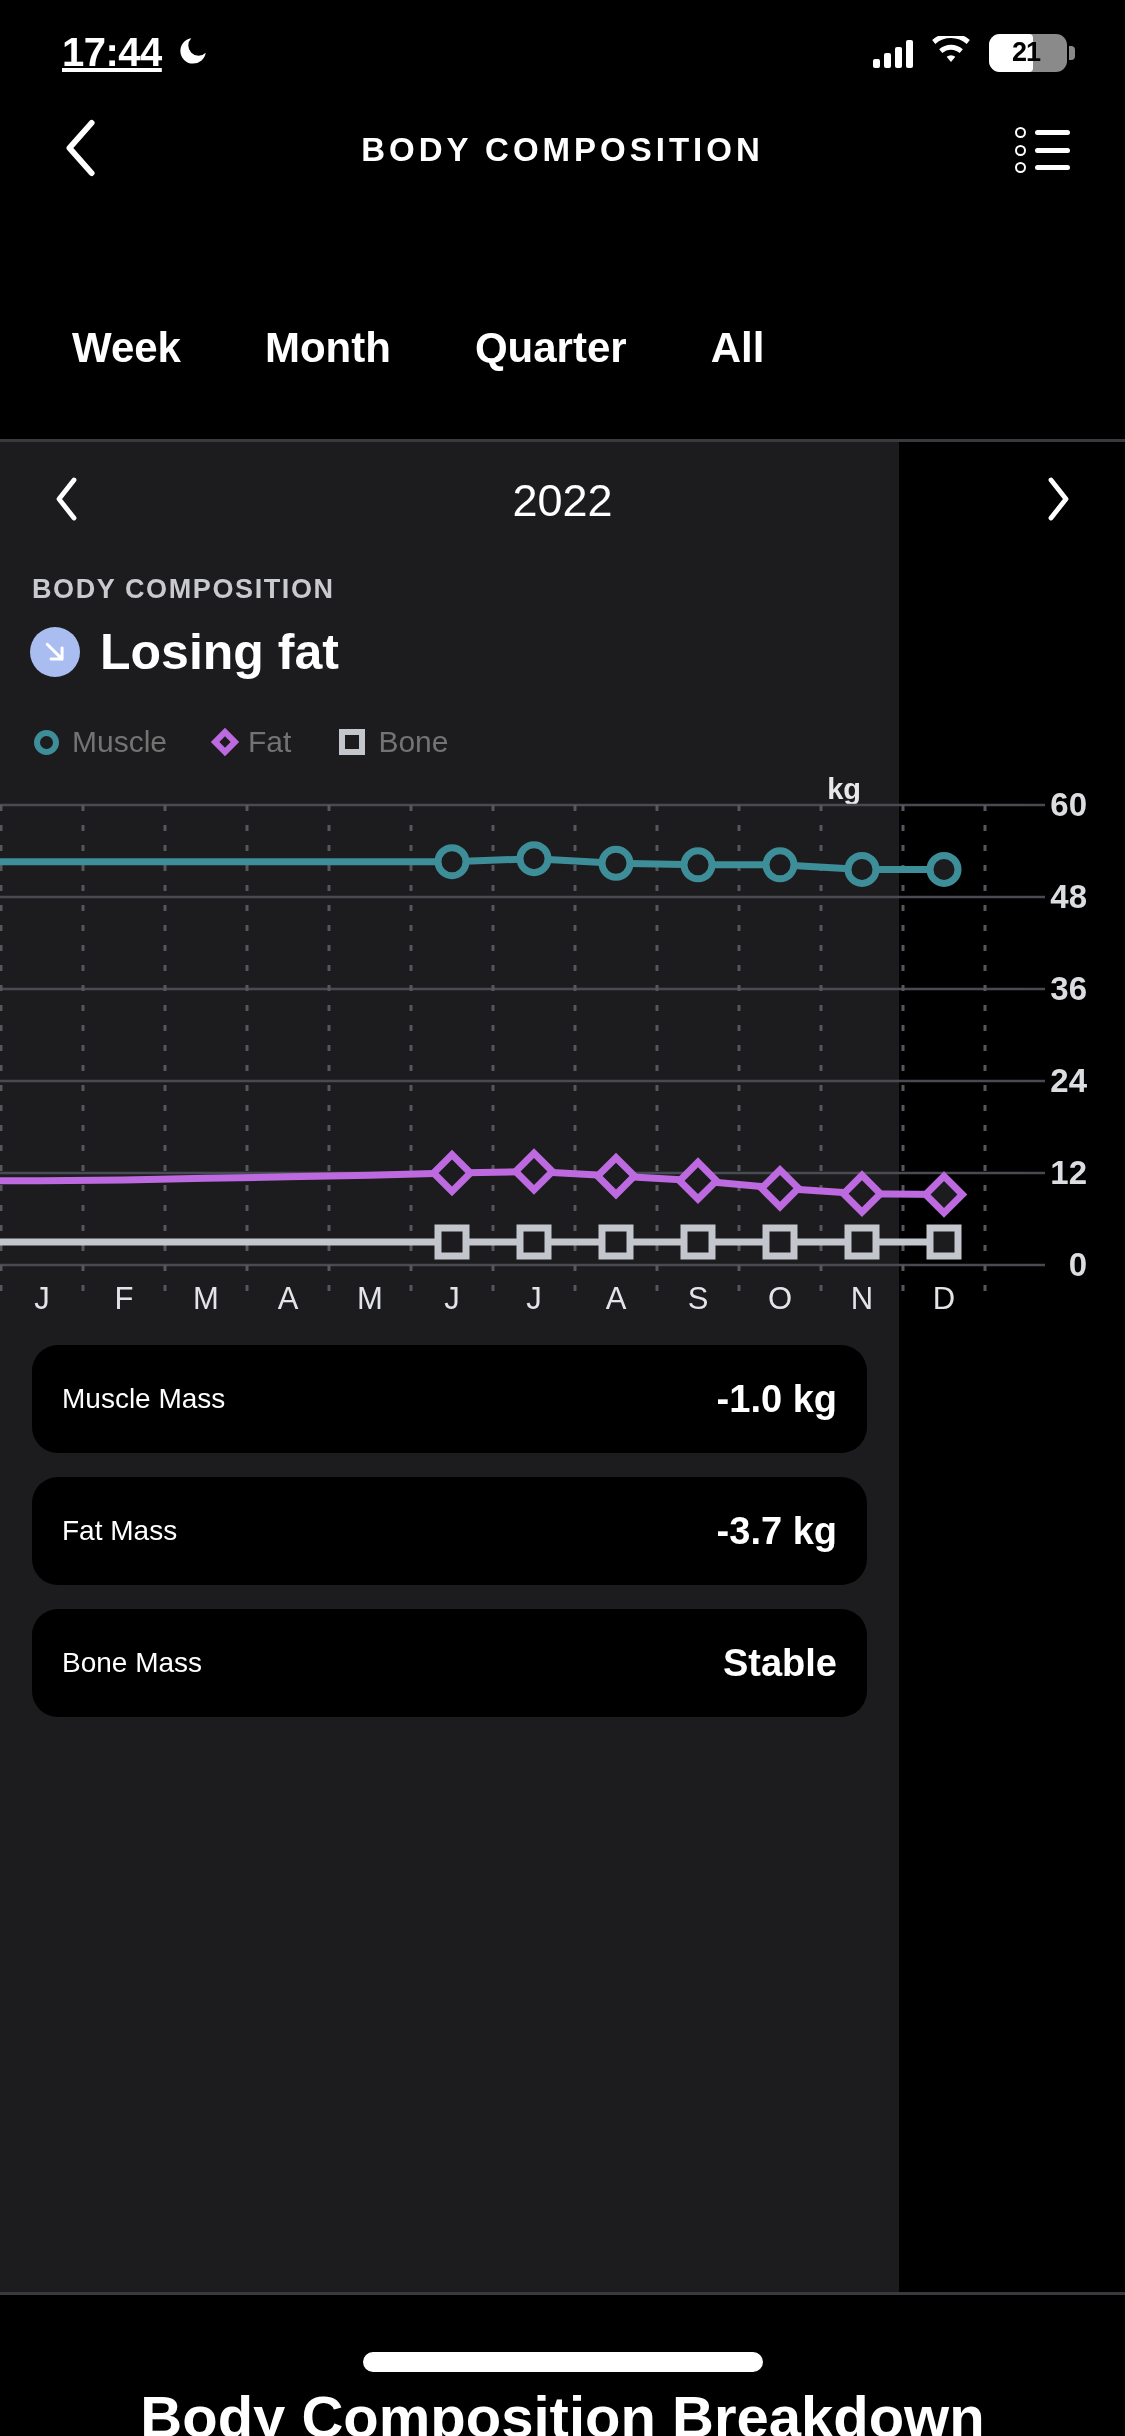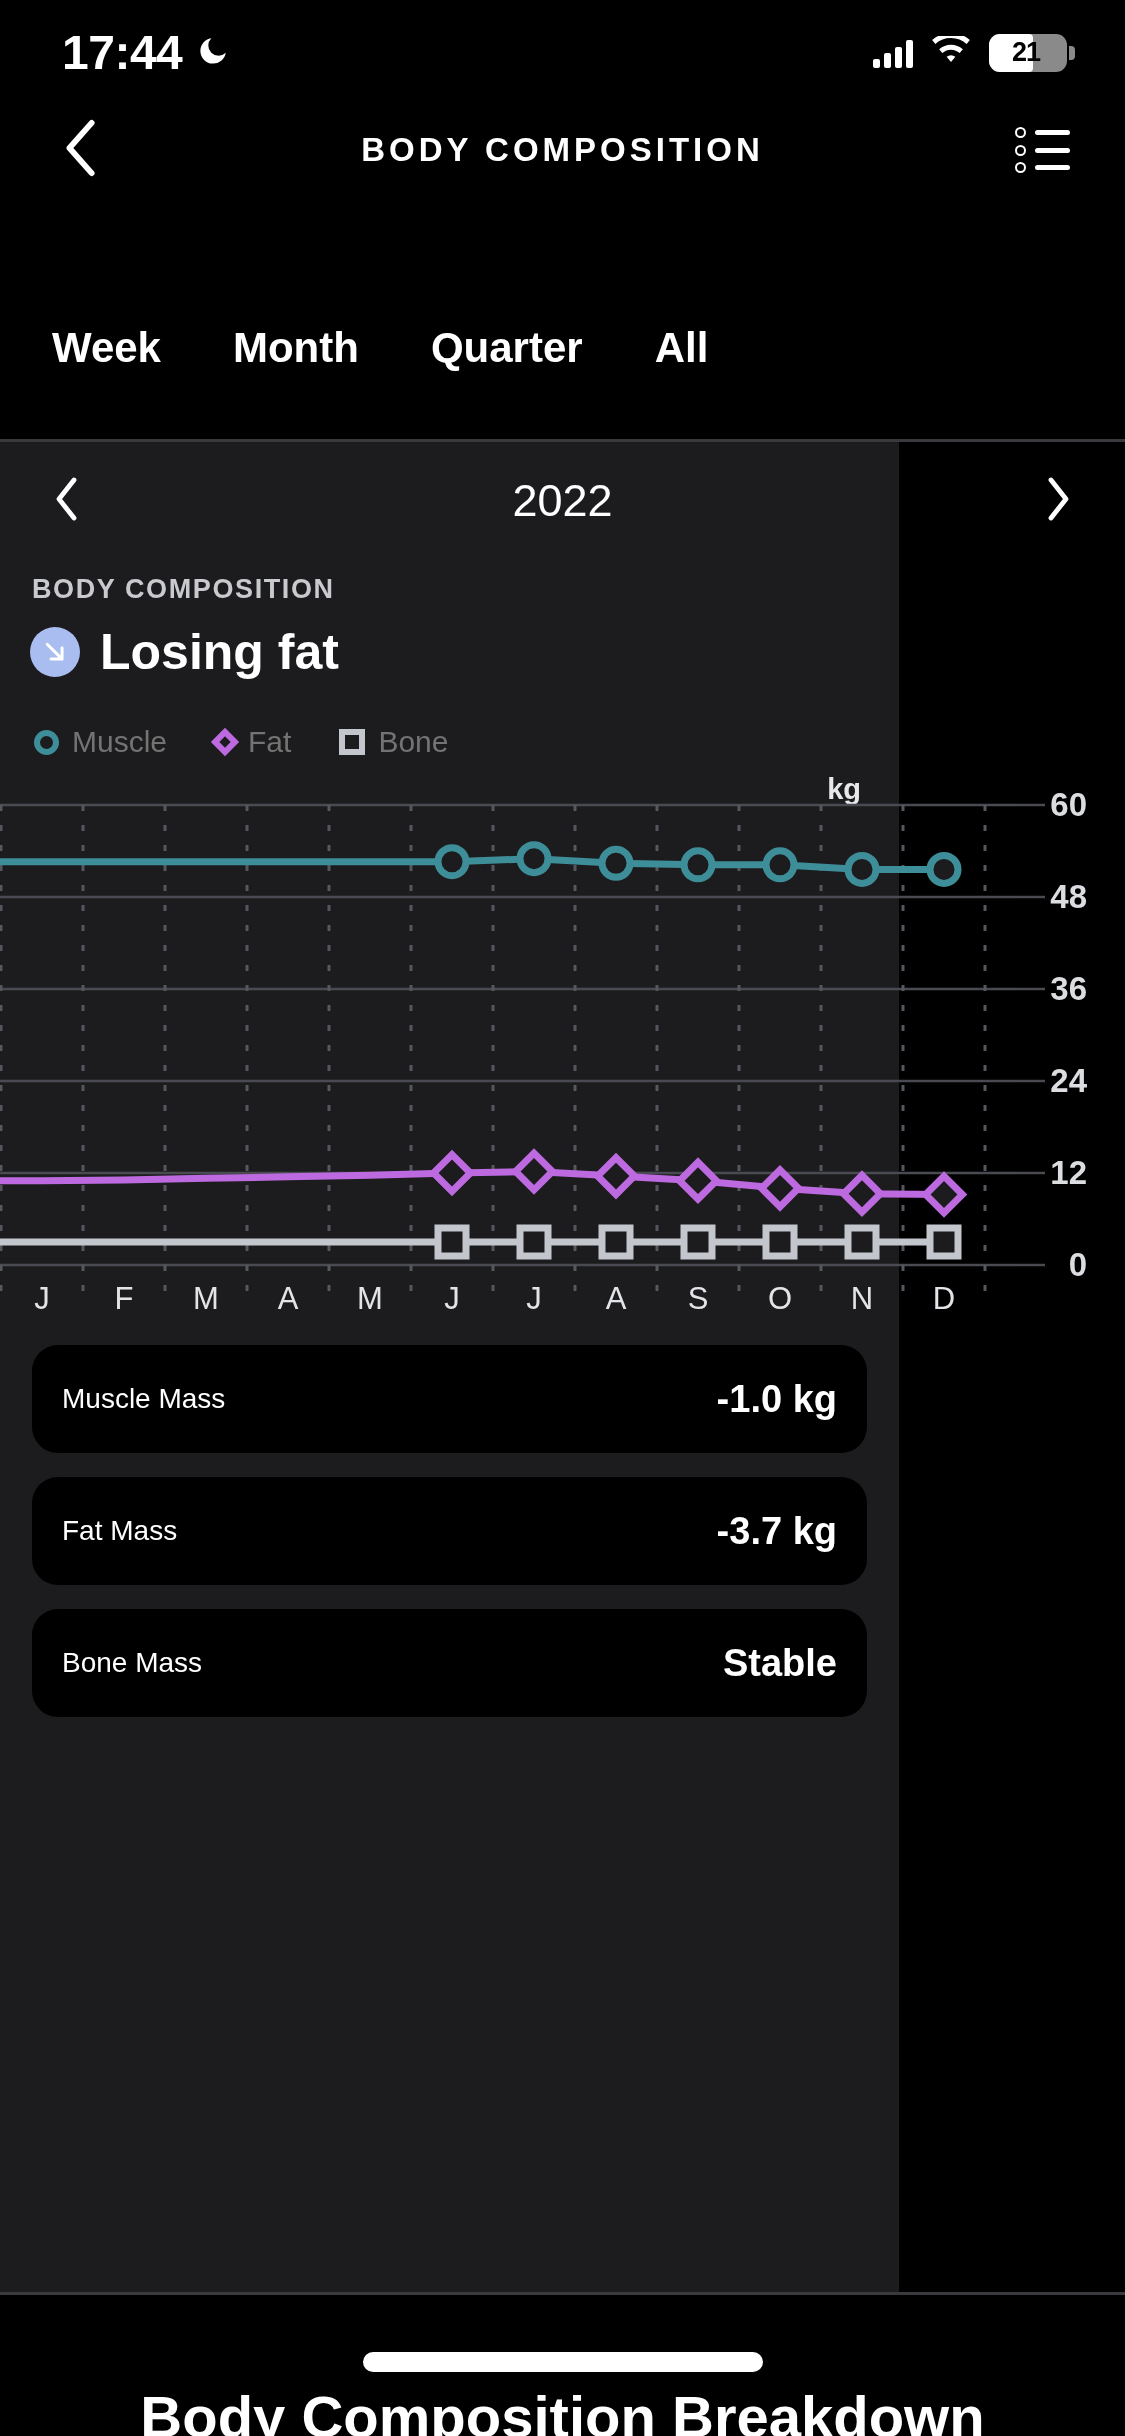--- a/index.html
+++ b/index.html
@@ -11,21 +11,21 @@
   }
   #screen { position:relative; width:1125px; height:2436px; background:#000; }
 
   
   .statusbar{
     position:absolute; top:0; left:0; width:1125px; height:105px;
     display:flex; align-items:center; justify-content:space-between;
     padding:0 58px 0 62px; color:#fff;
   }
   .sb-left{ display:flex; align-items:center; gap:14px; }
-  .sb-time{ font-size:48px; font-weight:600; letter-spacing:-0.5px; }
+  .sb-time{ font-size:40px; font-weight:600; letter-spacing:-0.5px;text-decoration:underline; }
   .sb-right{ display:flex; align-items:center; gap:18px; }
   .bars{ display:flex; align-items:flex-end; gap:4px; height:30px; }
   .bars i{ display:block; width:7px; background:#fff; border-radius:2px; }
   .bars i:nth-child(1){ height:9px; background:#fff;}
   .bars i:nth-child(2){ height:15px; }
   .bars i:nth-child(3){ height:21px; }
   .bars i:nth-child(4){ height:28px; }
   .batt{
     position:relative; width:78px; height:38px; border-radius:11px;
     background:#8a8a8a; display:flex; align-items:center;
@@ -62,21 +62,21 @@
     width:58px; height:58px; display:flex; flex-direction:column;
     justify-content:space-between; padding:6px 0;
   }
   .nav-menu .ln{ display:flex; align-items:center; gap:9px; }
   .nav-menu .dot{ width:11px; height:11px; border:2.5px solid #fff; border-radius:50%; }
   .nav-menu .dash{ width:35px; height:5px; background:#fff; border-radius:3px; }
 
   
   .tabs{
     position:absolute; top:255px; left:0; width:1125px; height:185px;
-    display:flex; align-items:center; gap:0; padding-left:16px;
+    display:flex; align-items:center; gap:12px; padding-left:36px;
     overflow:hidden;
   }
   .tab{
     color:#fff; font-size:42px; font-weight:600;
     padding:22px 36px; border-radius:44px; white-space:nowrap;
   }
   .tab.active{ background:#1e2060; color:#93aaf5; }
   .tabs-divider{
     position:absolute; top:439px; left:0; width:1125px; height:3px;
     background:#3a3a3e;

